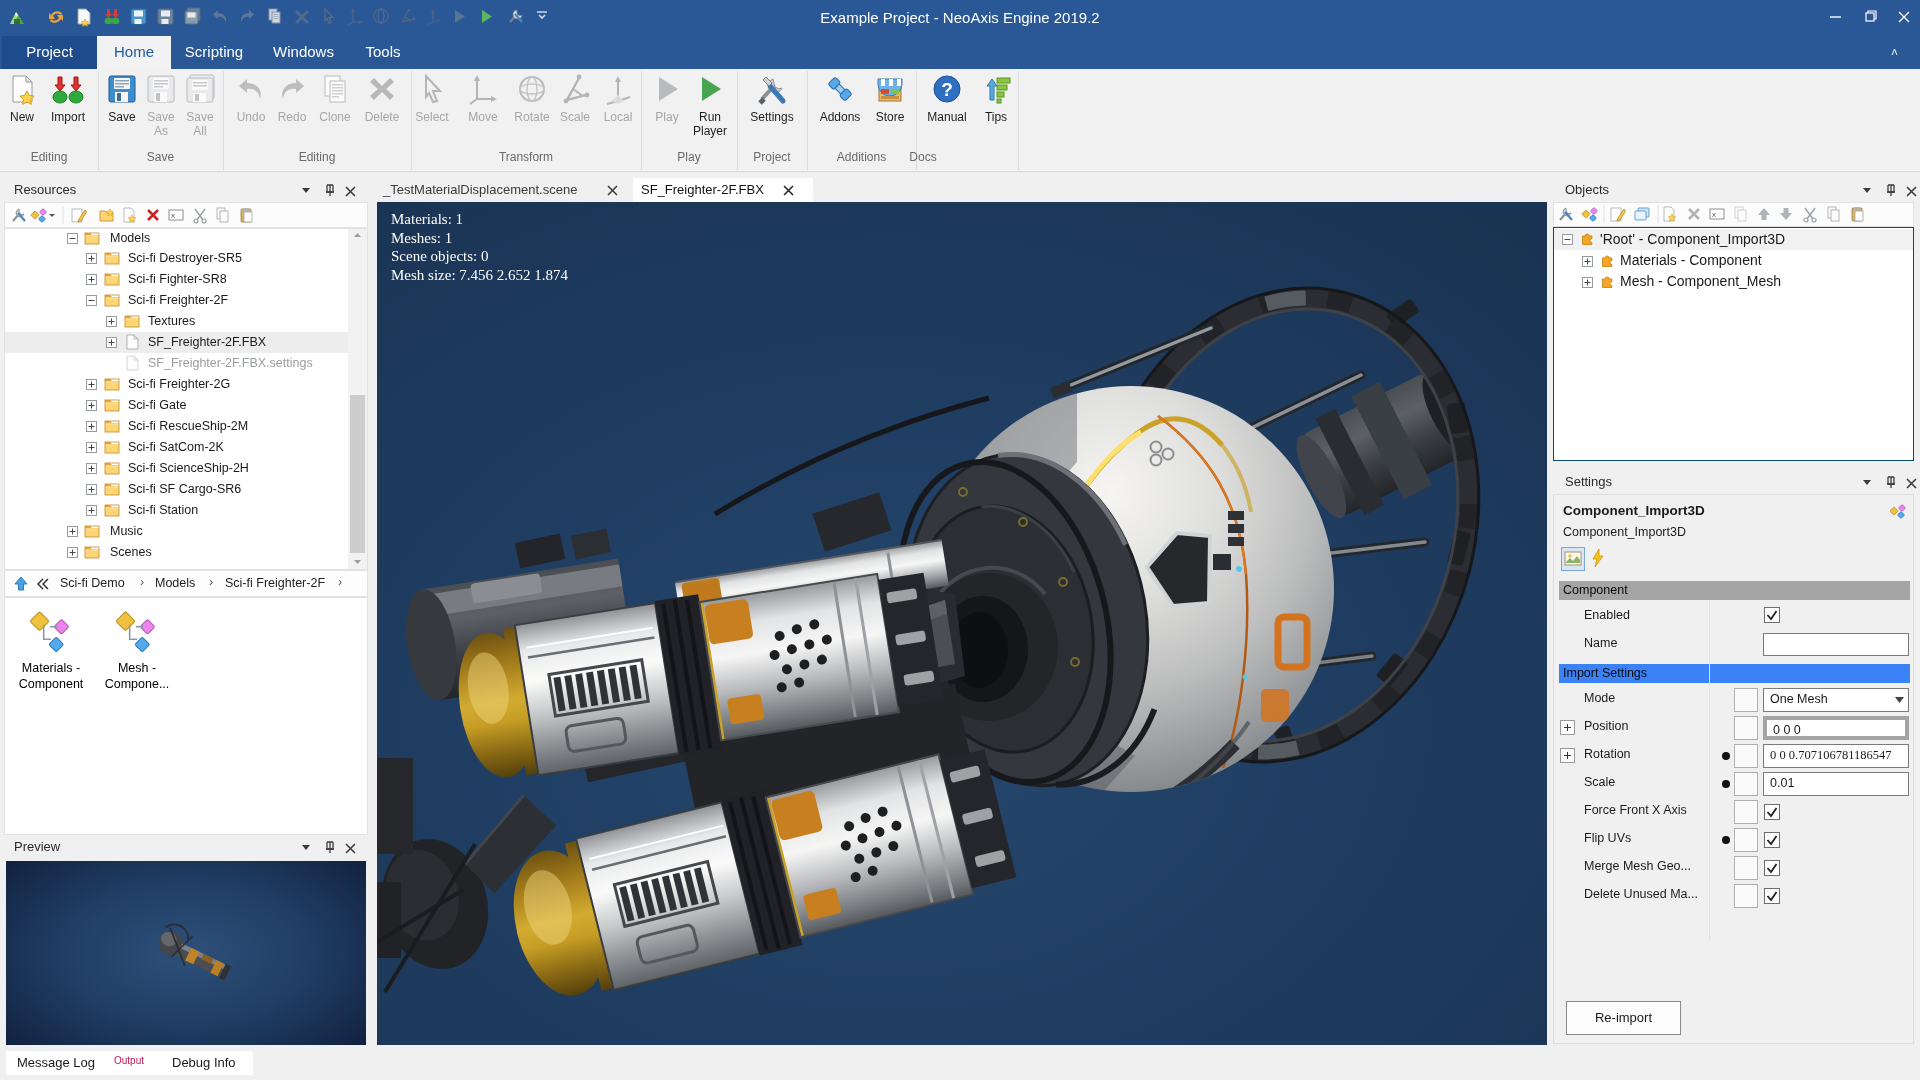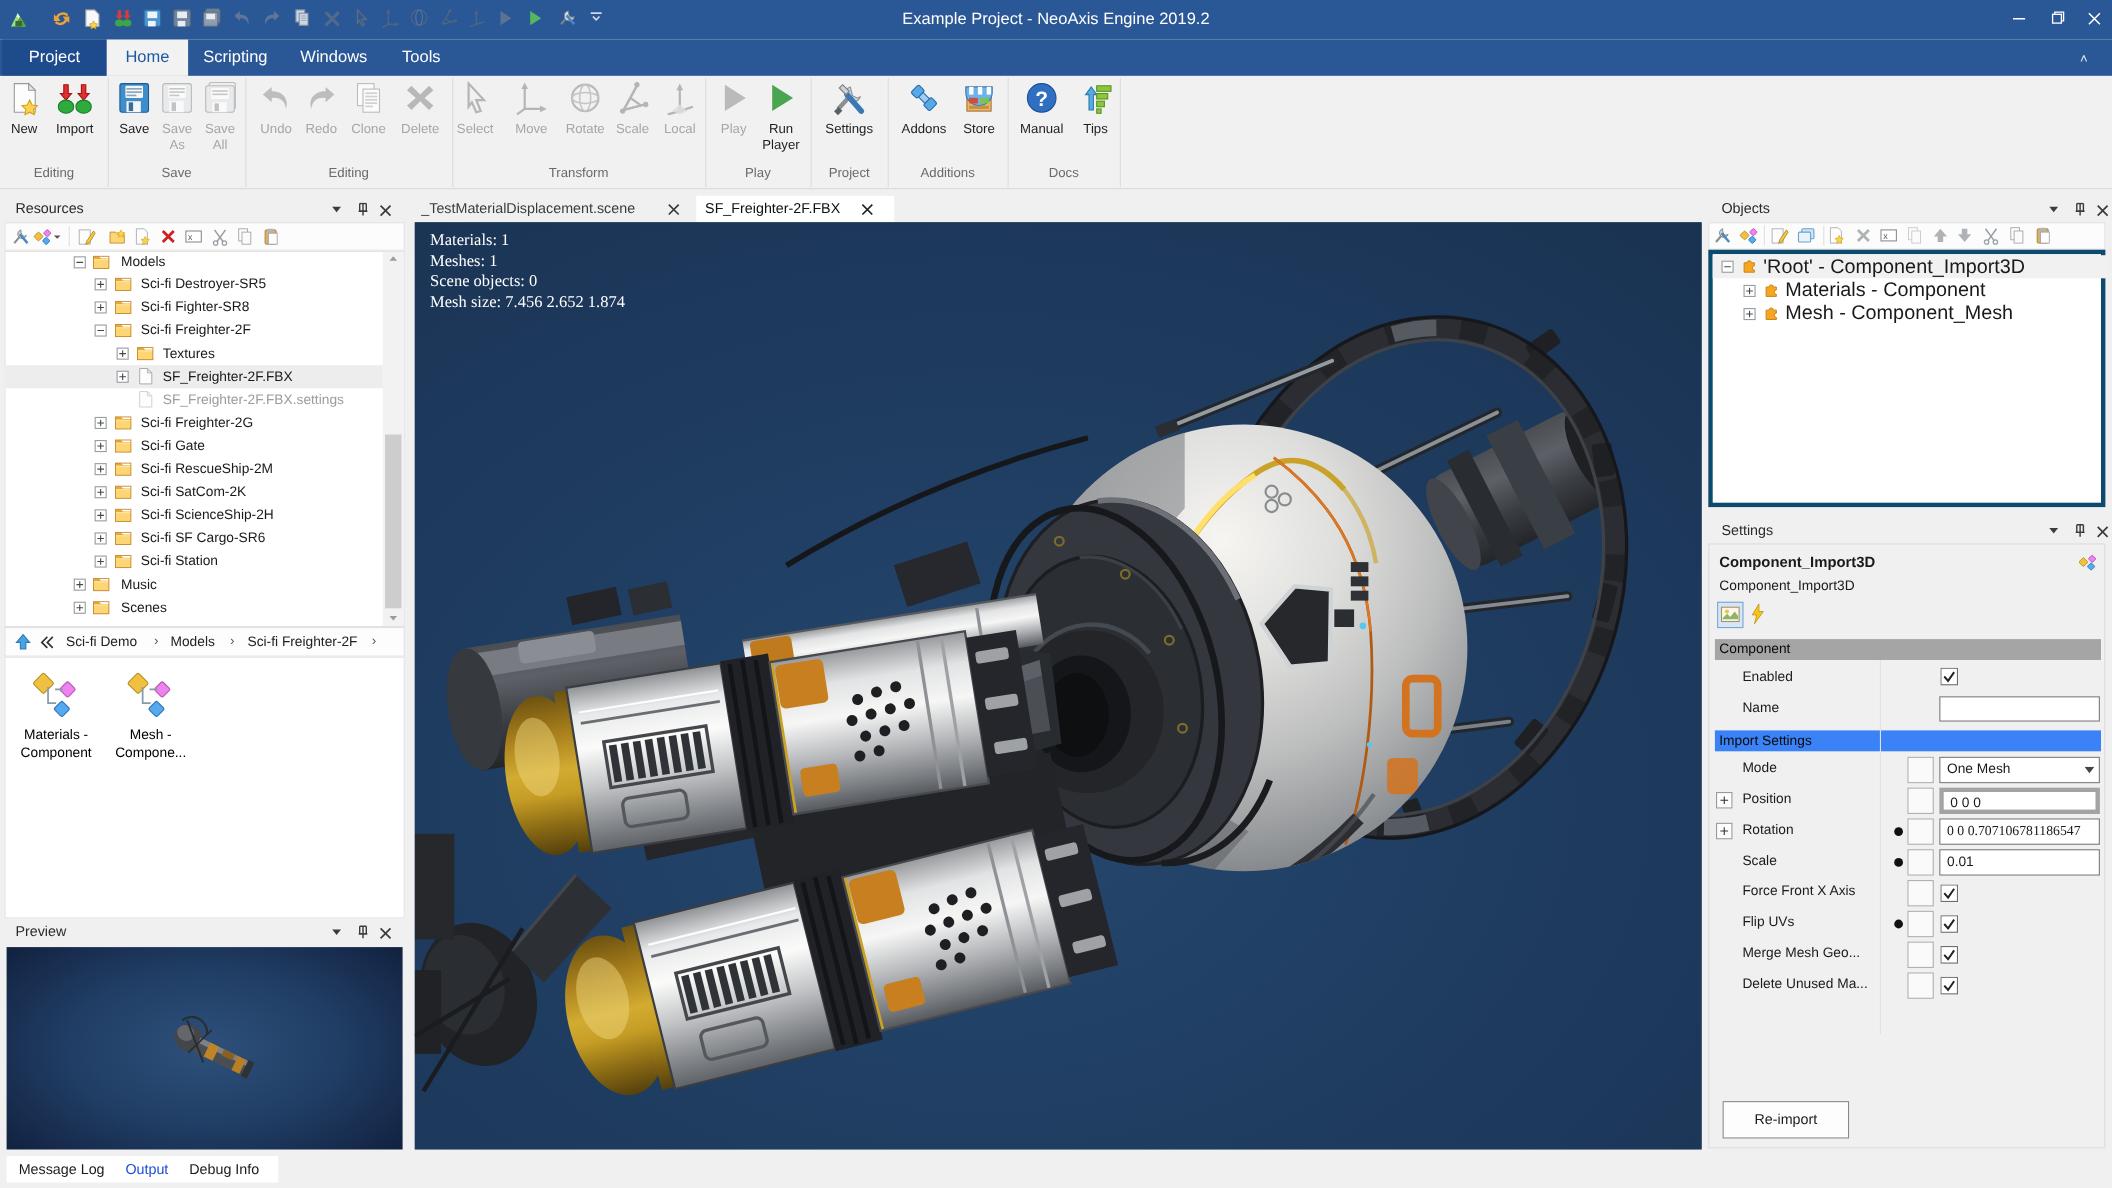--- a/index.html
+++ b/index.html
@@ -142,21 +142,21 @@
     <div class="rsep" style="left:807px"></div>
     <div class="rsep" style="left:916px"></div>
     <div class="rsep" style="left:1018px"></div>
 <div class="glabel" style="left:0px;width:98px;">Editing</div>
 <div class="glabel" style="left:98px;width:125px;">Save</div>
 <div class="glabel" style="left:223px;width:188px;">Editing</div>
 <div class="glabel" style="left:411px;width:230px;">Transform</div>
 <div class="glabel" style="left:641px;width:96px;">Play</div>
 <div class="glabel" style="left:737px;width:70px;">Project</div>
 <div class="glabel" style="left:807px;width:109px;">Additions</div>
-<div class="glabel" style="left:916px;width:102px;">Docs</div>
+<div class="glabel" style="left:872px;width:102px;">Docs</div>
 <div class="rbtn" style="left:0px;width:44px;"><div class="ic"><svg width="32" height="32">
           <path d="M7 3h13l6 6v20H7z" fill="#fdfdfd" stroke="#9a9a9a"></path>
           <path d="M20 3l6 6h-6z" fill="#e8e8e8" stroke="#9a9a9a"></path>
           <path d="M21 18l2.2 4.4 4.8.7-3.5 3.4.8 4.8-4.3-2.3-4.3 2.3.8-4.8-3.5-3.4 4.8-.7z" fill="#ffd24d" stroke="#d4a017"></path>
         </svg></div>New</div>
 <div class="rbtn" style="left:42px;width:52px;"><div class="ic"><svg width="32" height="32">
           <path d="M6 4h4v8h3l-5 6-5-6h3z" fill="#e03131" stroke="#a51111"></path>
           <path d="M22 4h4v8h3l-5 6-5-6h3z" fill="#e03131" stroke="#a51111"></path>
           <ellipse cx="8" cy="24" rx="7" ry="6" fill="#2faa3c" stroke="#1d7d27"></ellipse>
           <ellipse cx="24" cy="24" rx="7" ry="6" fill="#2faa3c" stroke="#1d7d27"></ellipse>
@@ -552,21 +552,21 @@
         <use href="#i-gx" x="132" y="3"></use>
         <use href="#i-txt" x="155" y="3"></use>
         <use href="#i-cp" x="179" y="3" opacity=".6"></use>
         <use href="#i-up" x="202" y="3"></use>
         <use href="#i-dn" x="224" y="3"></use>
         <use href="#i-sc" x="248" y="3"></use>
         <use href="#i-cp" x="272" y="3"></use>
         <use href="#i-ps" x="295" y="3"></use>
       </svg>
 </div>
-<div class="abs" style="left:1553px;top:227px;width:361px;height:234px;background:#fff;border:4px solid #0c4a6e;font-size:18px;color:#1a1a1a;">
+<div class="abs" style="left:1553px;top:227px;width:361px;height:234px;background:#fff;border:1px solid #0c4a6e;font-size:14px;color:#1a1a1a;">
 <div class="abs" style="left:0;top:1px;width:359px;height:21px;background:#f1f1f1;"></div>
 <svg class="abs" style="left:0;top:0;" width="359" height="70">
 <use href="#mbox" x="8" y="6"></use>
         <g transform="translate(26,2) scale(0.85)">
           <use href="#puz"></use>
         </g>
 <use href="#pbox" x="28" y="28"></use>
         <g transform="translate(46,24) scale(0.85)">
           <use href="#puz"></use>
         </g>
@@ -989,15 +989,15 @@
             <rect x="418" y="36" width="30" height="11" rx="3"></rect>
           </g>
 </g>
 </svg>
 <div class="abs" style="left:14px;top:8px;color:#fff;font-size:15px;line-height:18.6px;">Materials: 1<br>Meshes: 1<br>Scene objects: 0<br>Mesh size: 7.456 2.652 1.874</div>
 </div>
 </div>
 <div id="statusbar">
 <div class="abs" style="left:6px;top:1051px;width:247px;height:24px;background:#fff;"></div>
 <div class="abs" style="left:17px;top:1055px;font-size:13px;color:#1a1a1a;">Message Log</div>
-<div class="abs" style="left:114px;top:1055px;font-size:13px;color:#1d4ed8;">Output</div>
+<div class="abs" style="left:114px;top:1055px;font-size:10px;color:#be185d;">Output</div>
 <div class="abs" style="left:172px;top:1055px;font-size:13px;color:#1a1a1a;">Debug Info</div>
 </div>
 
 </body></html>

